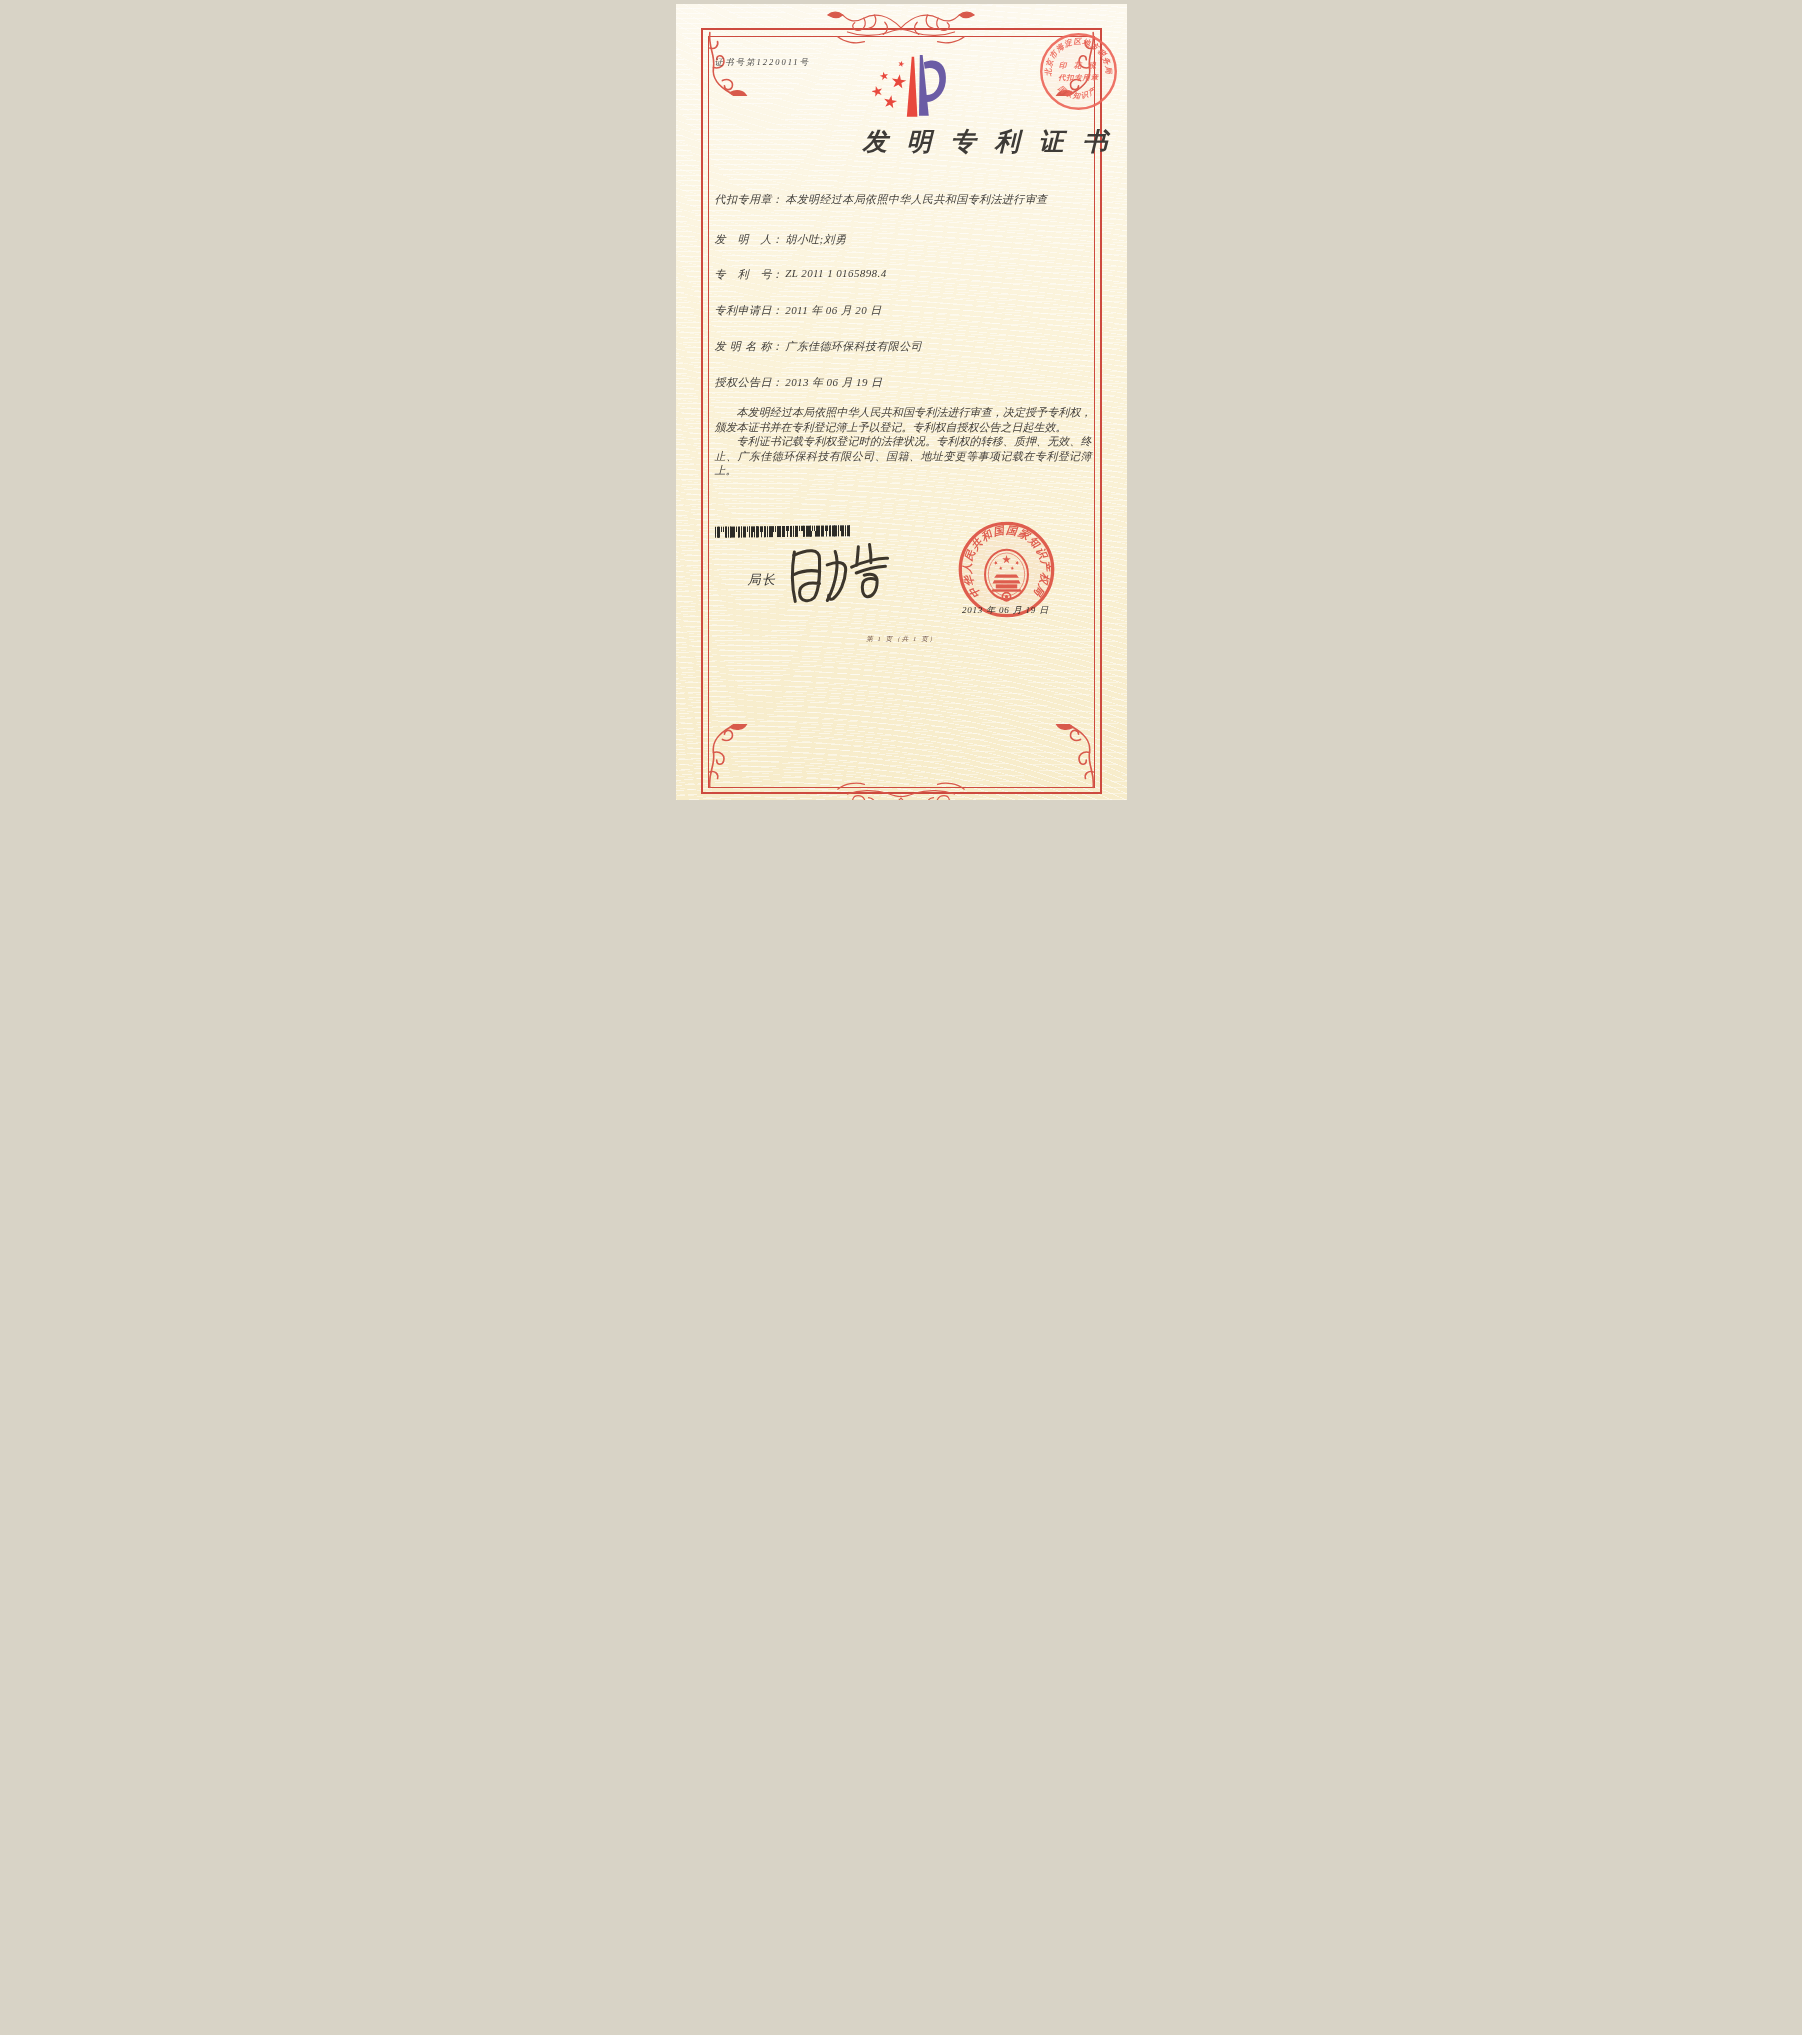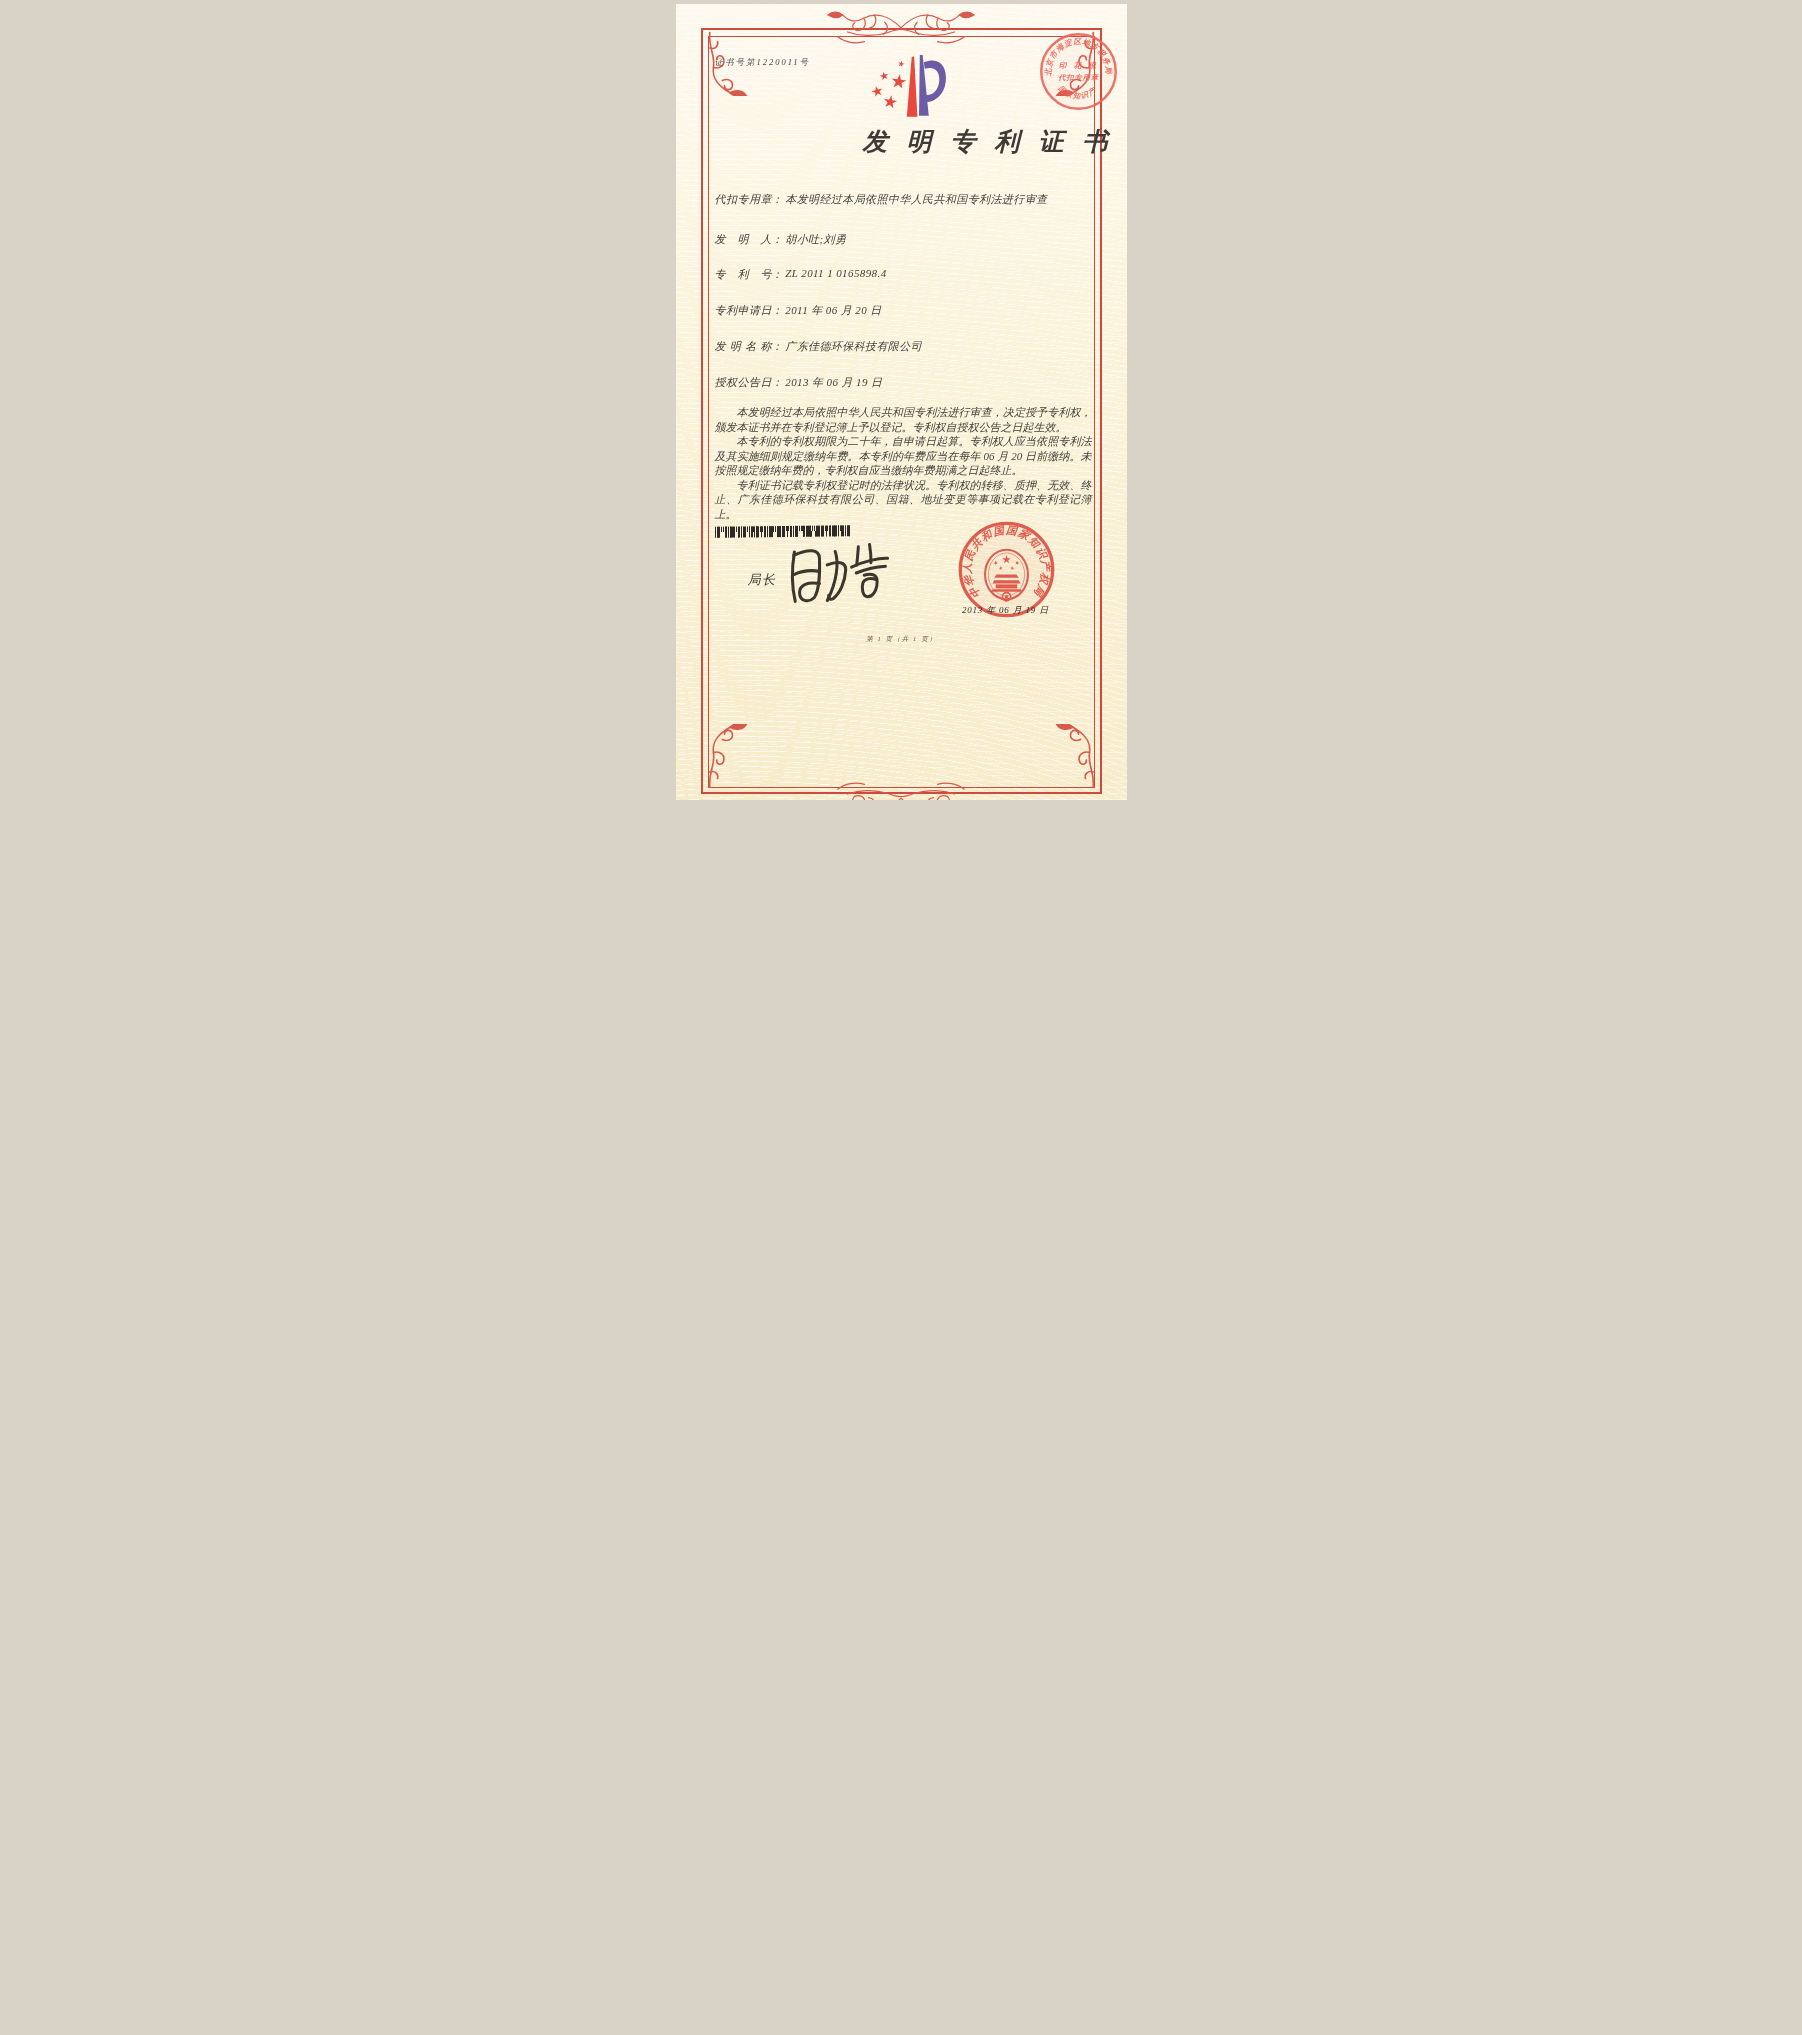--- a/index.html
+++ b/index.html
@@ -152,21 +152,20 @@
     <span class="f-label">发明名称</span><span class="f-colon">：</span>
     <span class="f-value">广东佳德环保科技有限公司</span>
   </div>
   <div class="field-row" style="top:371px">
     <span class="f-label">授权公告日</span><span class="f-colon">：</span>
     <span class="f-value">2013 年 06 月 19 日</span>
   </div>
 
   <div class="body-text">
     <p>本发明经过本局依照中华人民共和国专利法进行审查，决定授予专利权，颁发本证书并在专利登记簿上予以登记。专利权自授权公告之日起生效。</p>
-    <p>本专利的专利权期限为二十年，自申请日起算。专利权人应当依照专利法及其实施细则规定缴纳年费。本专利的年费应当在每年 06 月 20 日前缴纳。未按照规定缴纳年费的，专利权自应当缴纳年费期满之日起终止。</p>
     <p>专利证书记载专利权登记时的法律状况。专利权的转移、质押、无效、终止、广东佳德环保科技有限公司、国籍、地址变更等事项记载在专利登记簿上。</p>
   </div>
 
   <div class="barcode"></div>
 
   <div class="signer-label">局长</div>
   <svg class="signature" viewBox="0 0 260 150" aria-label="田力普">
     <g stroke="#3c362c" stroke-width="7" fill="none" stroke-linecap="round" stroke-linejoin="round">
       <path d="M38,18 C30,55 28,100 34,132"></path>
       <path d="M36,26 C70,12 96,14 95,36 C94,70 92,108 78,126 C64,138 44,132 45,112 C46,94 66,88 92,94"></path>

